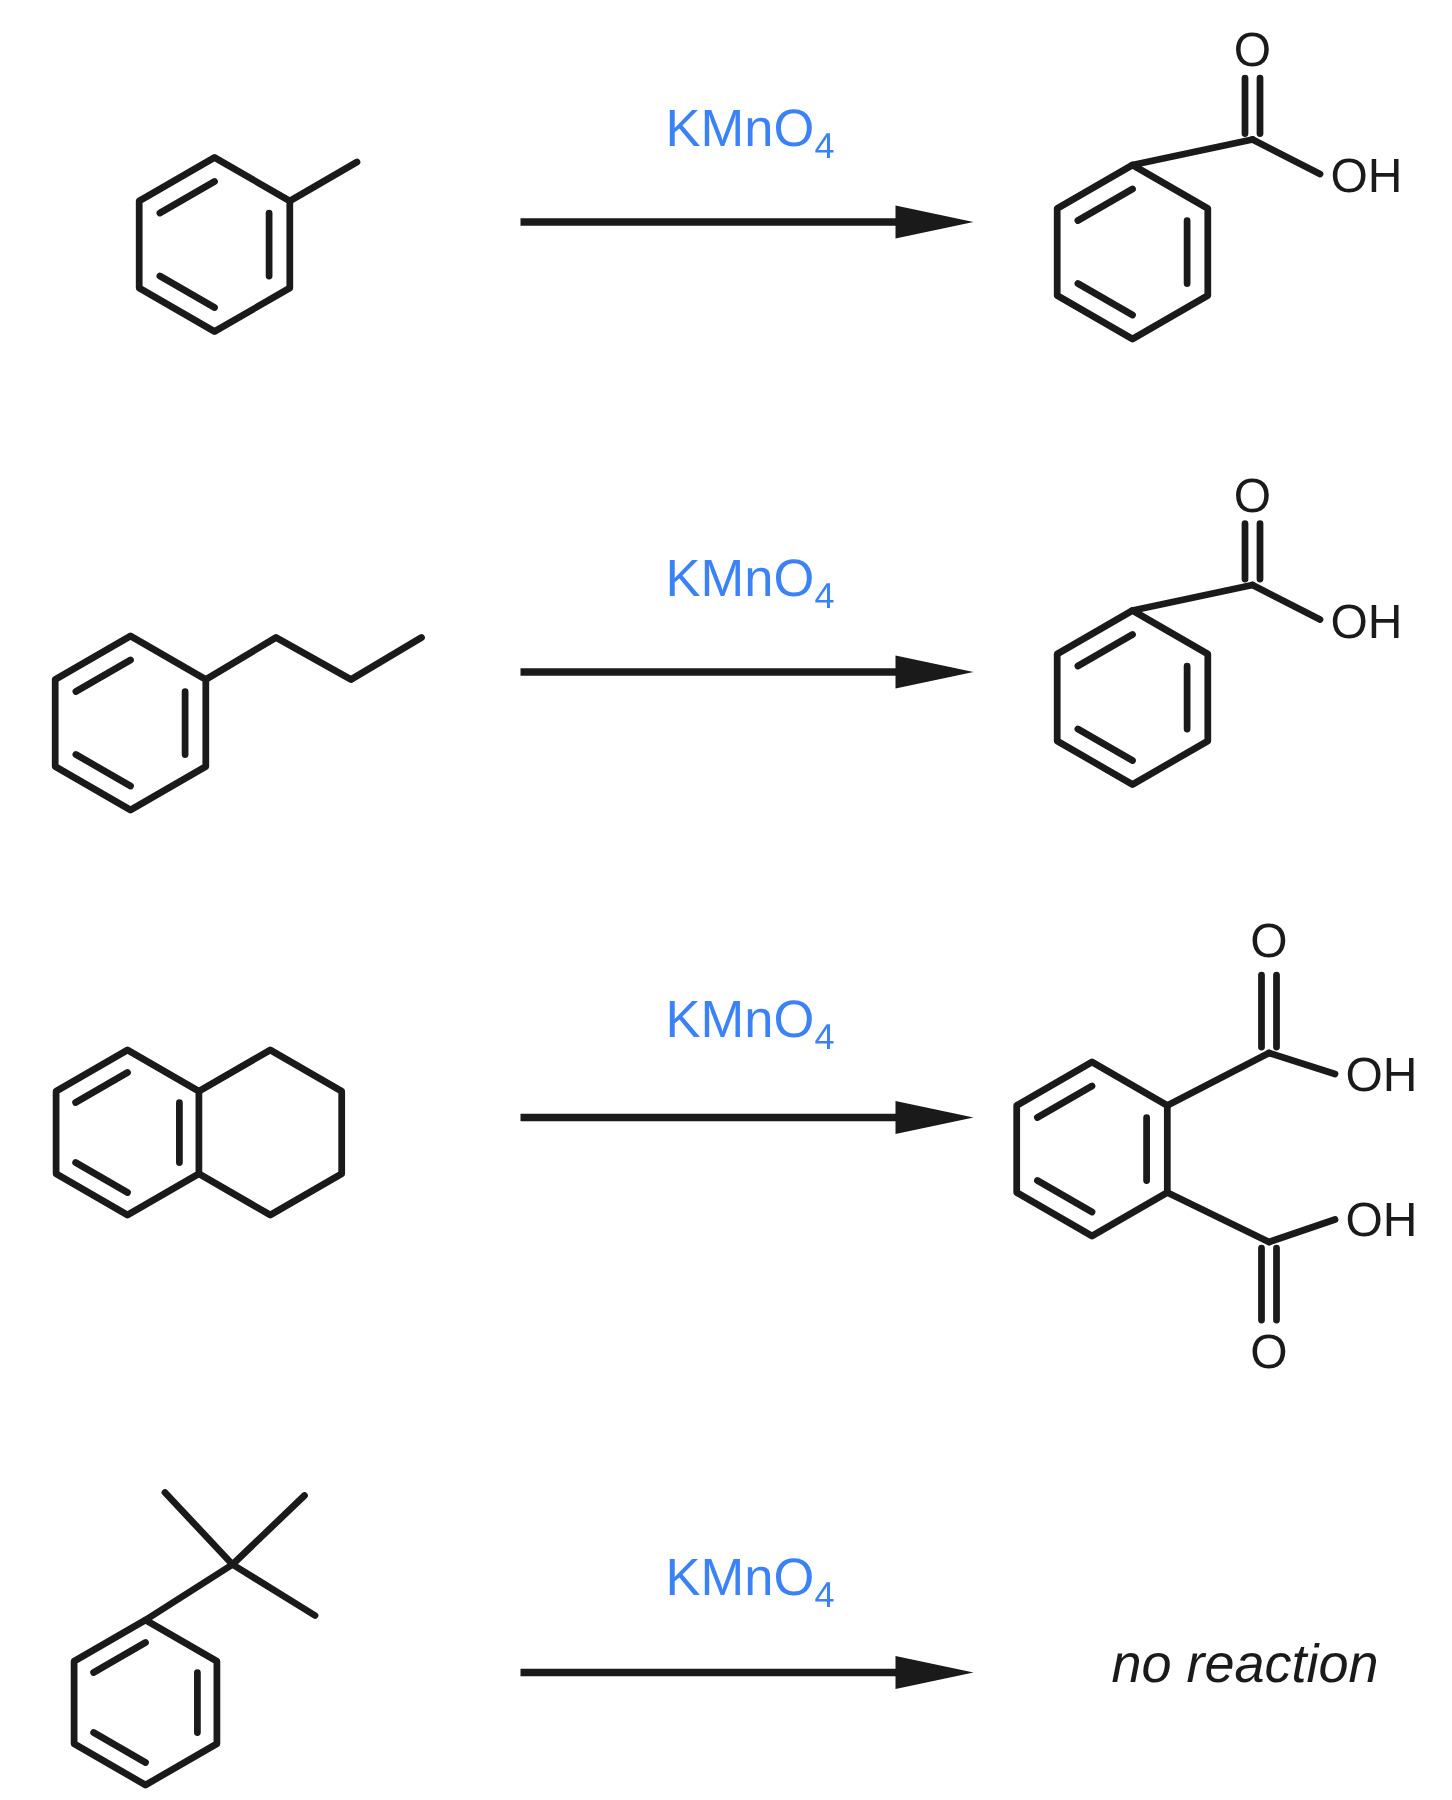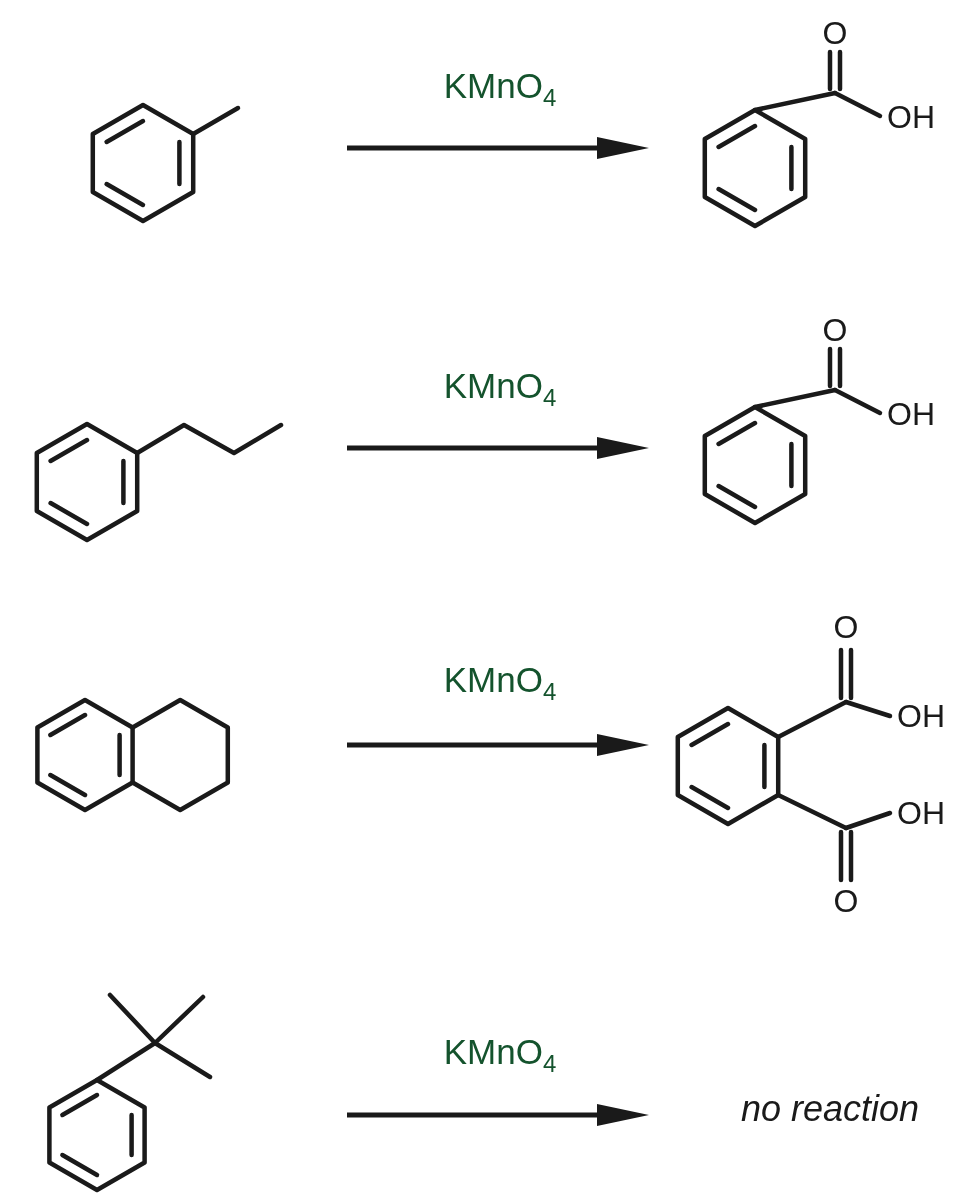--- a/index.html
+++ b/index.html
@@ -5,21 +5,21 @@
   * { margin:0; padding:0; box-sizing:border-box; }
   html,body { background:#ffffff; }
   body { font-family:"Liberation Sans", sans-serif; }
   .scheme { position:relative; width:968px; height:1200px; background:#ffffff; overflow:hidden; }
   .mol { position:absolute; }
   .bond { stroke:#1a1a1a; stroke-width:4.5; fill:none; stroke-linejoin:round; stroke-linecap:round; }
   .atom { font-family:"Liberation Sans", sans-serif; font-size:32px; fill:#1a1a1a; }
   .arrow { position:absolute; }
   .arrow line { stroke:#1a1a1a; stroke-width:5; }
   .arrow polygon { fill:#1a1a1a; stroke:none; }
-  .reagent { position:absolute; width:310px; text-align:center; font-size:35px; color:#14532d; }
+  .reagent { position:absolute; width:310px; text-align:center; font-size:35px; color:#3b82f6; }
   .reagent sub { font-size:24px; }
   .no-reaction { position:absolute; width:280px; text-align:center; font-size:36px; font-style:italic; color:#1a1a1a; }
 </style>
 </head>
 <body>
 
 <div class="scheme">
 
   <svg class="mol" style="left:38px; top:48px;" width="260" height="210" viewBox="0 0 260 210">
     <path class="bond" d="M105,57 L155.2,86 L155.2,144 L105,173 L54.8,144 L54.8,86 Z"></path>

